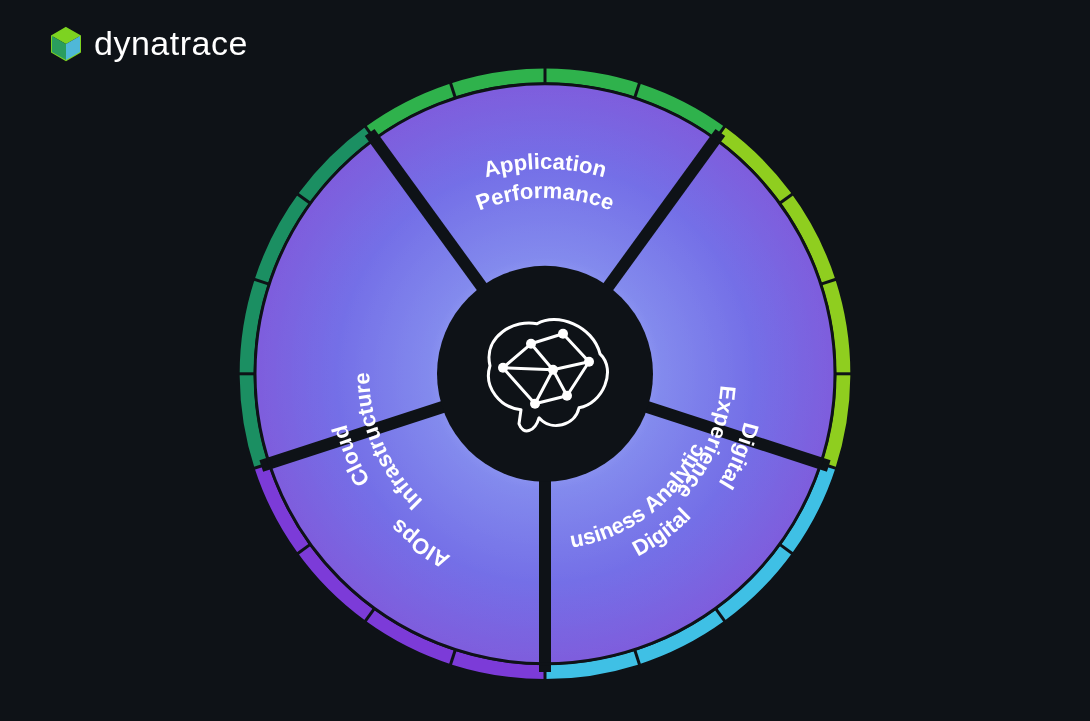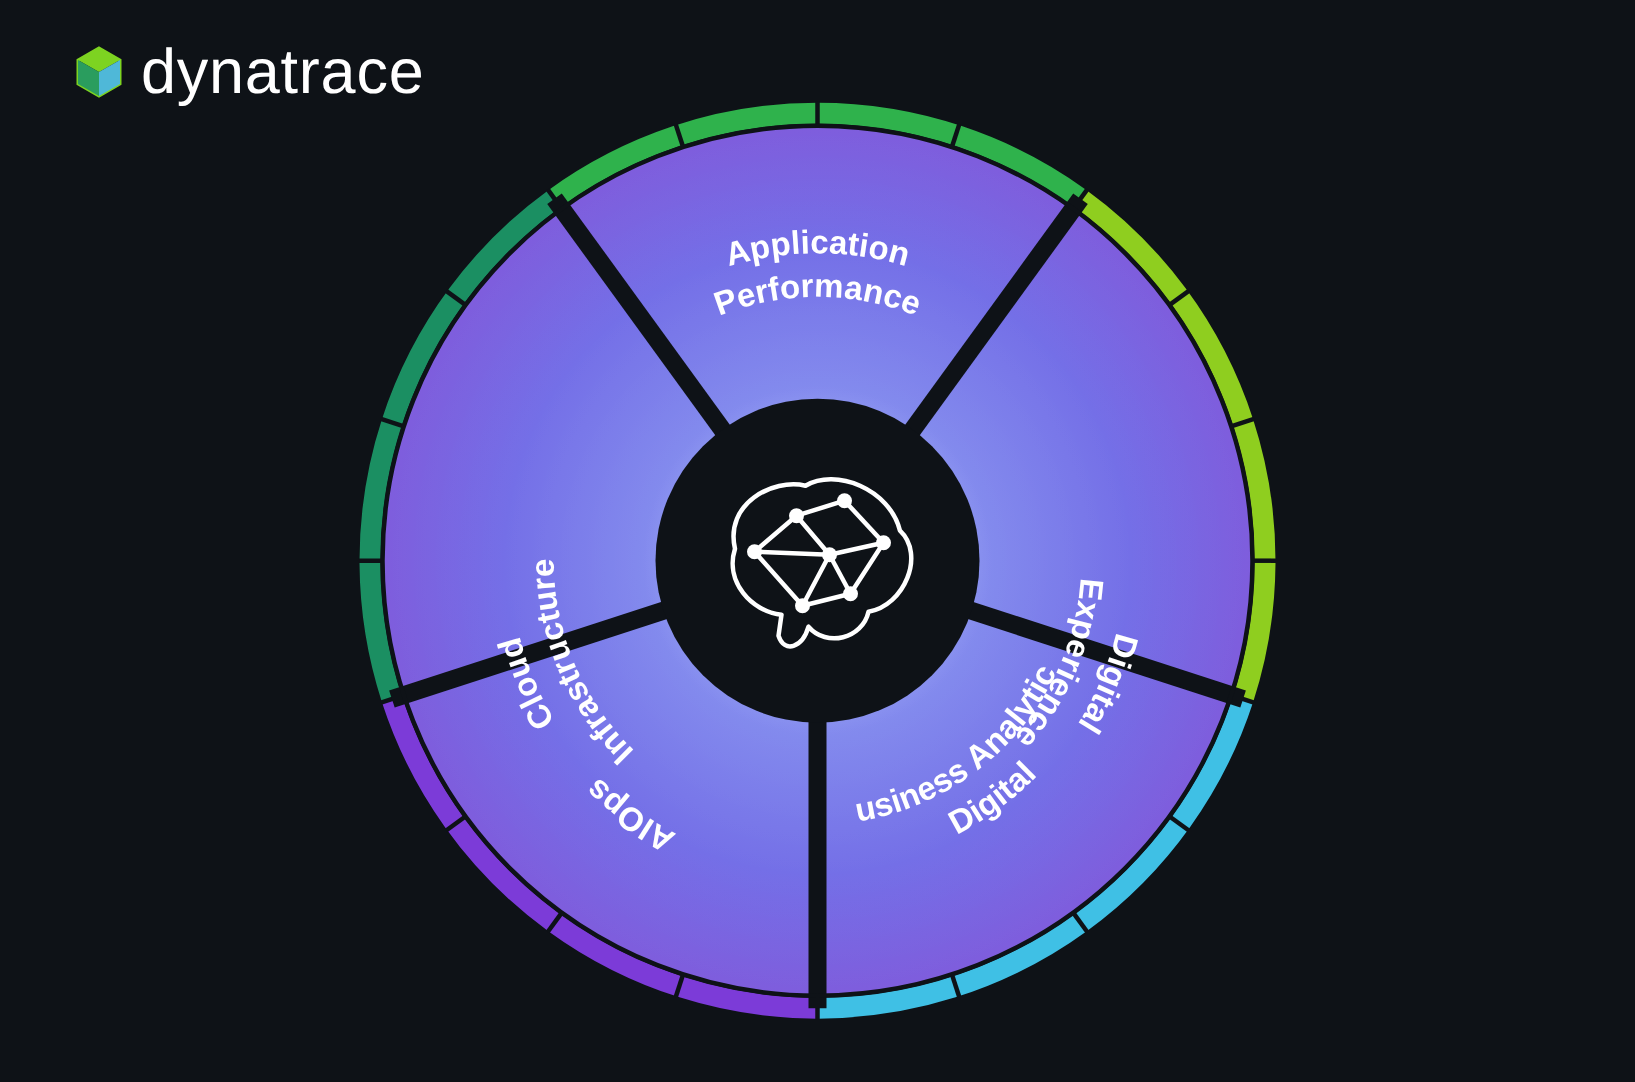--- a/index.html
+++ b/index.html
@@ -1,17 +1,17 @@
 <!DOCTYPE html>
 <html><head>
 <meta charset="utf-8">
 <style>
   html,body{margin:0;padding:0;width:1090px;height:721px;background:#0e1217;font-family:"Segoe UI",Arial,Helvetica,sans-serif;overflow:hidden;}
   .logo{position:absolute;left:48px;top:24px;display:flex;align-items:center;gap:10px;}
-  .logo-text{color:#ffffff;font-size:42px;font-weight:400;letter-spacing:.5px;}
+  .logo-text{color:#ffffff;font-size:34px;font-weight:400;letter-spacing:.5px;}
   .wheel-wrap{position:absolute;left:50%;top:50%;transform:translate(-50%,-48%);}
   svg{display:block;}
   .seg-label{fill:#ffffff;font-weight:700;font-size:22px;pointer-events:none;}
 </style>
 </head>
 <body>
 
 <div class="logo">
   <span>
     <svg width="36" height="36" viewBox="0 0 36 36">

